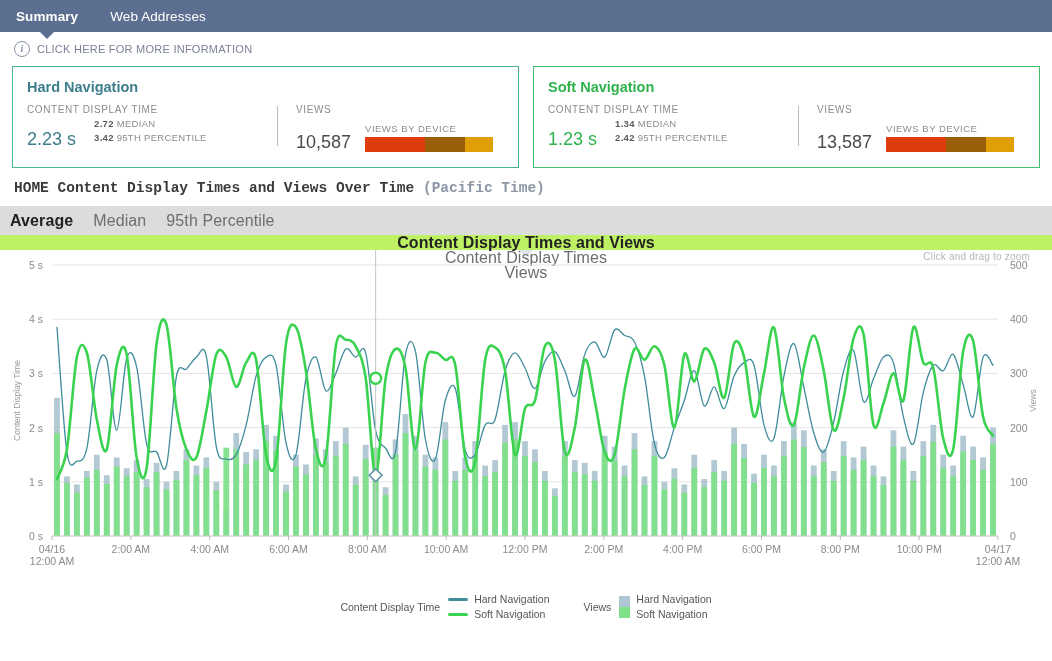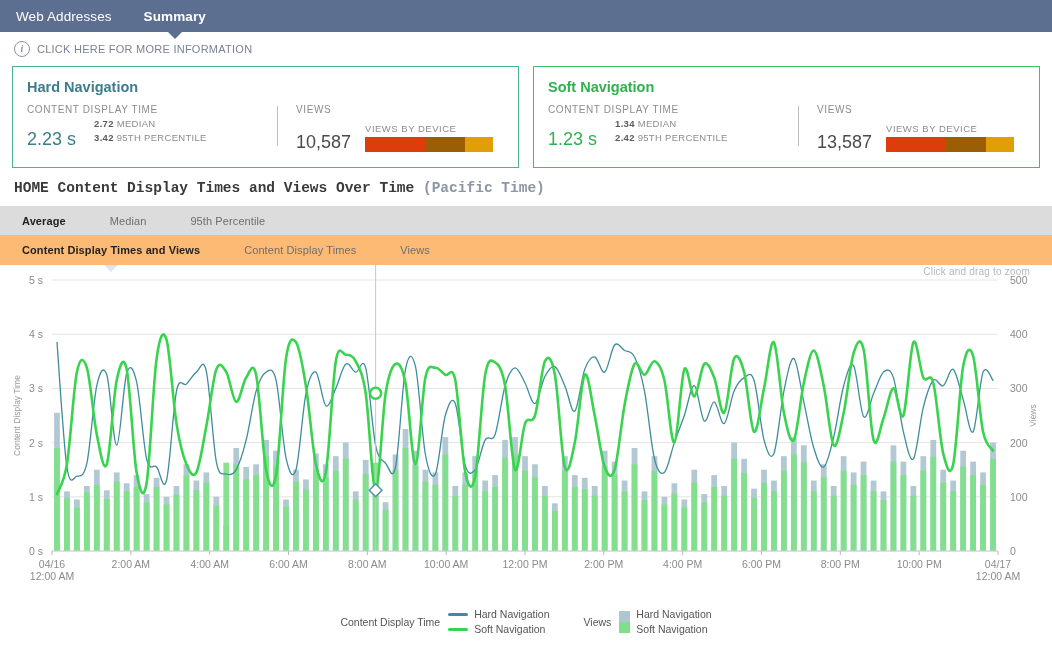--- a/index.html
+++ b/index.html
@@ -69,23 +69,23 @@
 
   
   .section-title{
     padding:12px 0 10px 14px;font-size:14.5px;font-weight:bold;color:#3a3a3a;font-family:Liberation Mono, monospace;
   }
   .section-title .muted{color:#8d96a6;font-weight:bold;}
 
   
   .strip{display:flex;align-items:center;position:relative;}
   .strip1{height:29px;background:#dcdcdc;}
-  .strip2{height:30px;background:#fdba74;}
+  .strip2{height:15px;background:#bef264;flex-direction:column;}
   .strip .item{
-    font-size:11px;color:#6e6e6e;padding:0 22px;cursor:pointer;position:relative;
+    font-size:16px;color:#6e6e6e;padding:0 10px;cursor:pointer;position:relative;
     height:100%;display:flex;align-items:center;letter-spacing:.1px;
   }
   .strip .item.active{color:#222;font-weight:bold;}
   .strip1 .item.active:after{
     content:"";position:absolute;left:50%;bottom:-7px;margin-left:-7px;
     width:0;height:0;border-left:7px solid transparent;border-right:7px solid transparent;
     border-top:7px solid #dcdcdc;
   }
   .strip2 .item.active:after{
     content:"";position:absolute;left:50%;bottom:-7px;margin-left:-7px;
@@ -111,25 +111,25 @@
   .lg-key{display:flex;align-items:center;line-height:1.45;}
   .lg-line{width:20px;height:3px;margin-right:6px;border-radius:2px;}
   .lg-swatch{width:11px;height:11px;margin-right:6px;}
   .lg-swatch-col{display:flex;flex-direction:column;margin-right:6px;}
   .lg-text{font-size:10.5px;color:#555;}
 </style>
 </head>
 <body>
 
 <div class="topnav">
+  <div class="tab active">
+    <span>Summary</span>
+  </div>
   <div class="tab">
     <span>Web Addresses</span>
-  </div>
-  <div class="tab active">
-    <span>Summary</span>
   </div>
 </div>
 
 <div class="infobar">
   <div class="info-icon">i</div>
   <div class="info-text">CLICK HERE FOR MORE INFORMATION</div>
 </div>
 
 <div class="cards">
 

